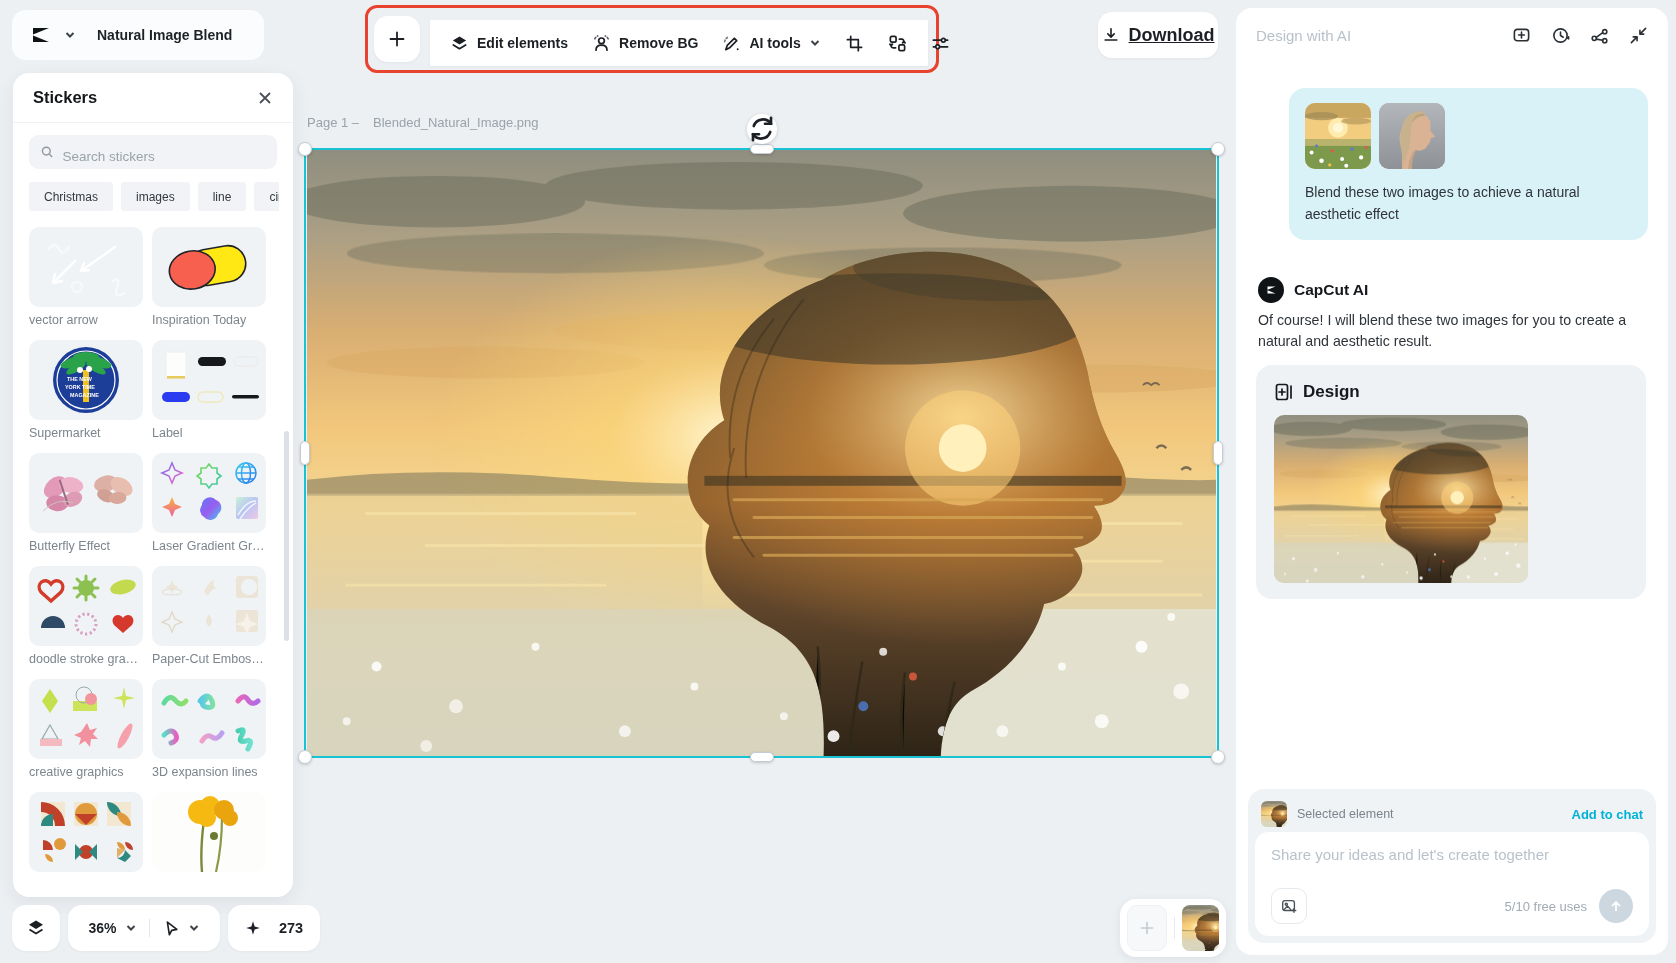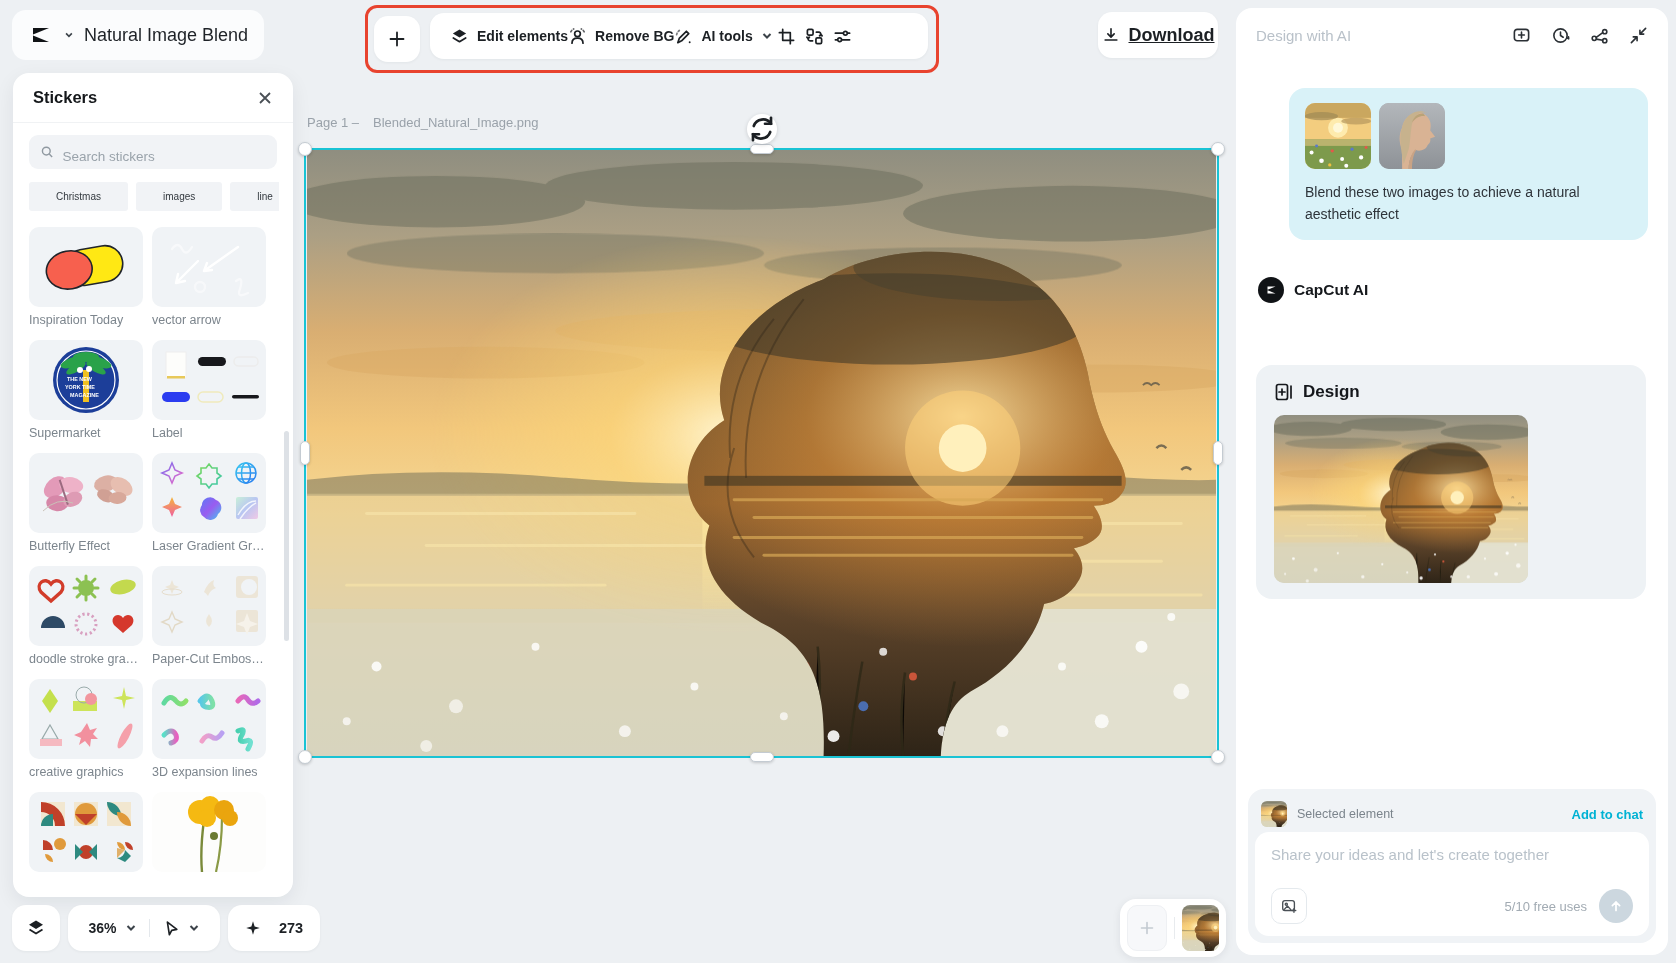--- a/index.html
+++ b/index.html
@@ -5,30 +5,30 @@
   * { margin:0; padding:0; box-sizing:border-box; }
   html,body { width:1676px; height:963px; }
   body { font-family:"Liberation Sans", sans-serif; background:#edf0f3; overflow:hidden; }
   .stage { position:relative; width:1676px; height:963px; background:#edf0f3; }
   .pill { background:#fff; border-radius:14px; box-shadow:0 1px 3px rgba(20,30,40,.05); }
 
   
   .header-pill { position:absolute; left:12px; top:10px; width:252px; height:50px;
     display:flex; align-items:center; gap:10px; padding:0 16px; background:#fbfcfd; border-radius:14px; }
   .logo-glyph { width:26px; height:24px; flex:0 0 auto; }
-  .hdr-title { font-size:18px; color:#1e2227; font-weight:400; white-space:nowrap; }
+  .hdr-title { font-size:14px; color:#1e2227; font-weight:700; white-space:nowrap;margin-left:11px; }
   .chev { width:12px; height:12px; stroke:#3c434a; stroke-width:2; fill:none; }
 
   
   .toolbar-highlight { position:absolute; left:365px; top:5px; width:574px; height:68px;
     border:3px solid #e8432e; border-radius:12px; pointer-events:none; }
   .tb-plus { position:absolute; left:374px; top:16px; width:46px; height:46px;
     display:flex; align-items:center; justify-content:center; }
-  .tb-bar { position:absolute; left:430px; top:13px; width:498px; height:46px; border-radius:14px;
-    background:#fff; display:flex; align-items:center; padding:0 20px;
+  .tb-bar { position:absolute; left:430px; top:20px; width:498px; height:46px; border-radius:1px;
+    background:#fff; display:flex; align-items:center; gap:24px; padding:0 20px;
     box-shadow:0 1px 3px rgba(20,30,40,.05); }
   .tb-item { display:flex; align-items:center; gap:8px; font-size:14px; font-weight:600; color:#1c2024; cursor:pointer; white-space:nowrap; }
   .tb-icon { width:19px; height:19px; stroke:#1c2024; stroke-width:1.8; fill:none; stroke-linecap:round; stroke-linejoin:round; }
   .tb-iconbtn { display:flex; align-items:center; justify-content:center; width:28px; height:28px; }
 
   
   .download-btn { position:absolute; left:1098px; top:12px; width:120px; height:46px;
     display:flex; align-items:center; justify-content:center; gap:9px;
     font-size:18px; font-weight:600; color:#1c2024;text-decoration:underline; }
 
@@ -38,22 +38,22 @@
   .st-head { height:50px; display:flex; align-items:center; justify-content:space-between;
     padding:0 20px; border-bottom:1px solid #f0f2f4; }
   .st-title { font-size:16.5px; font-weight:700; color:#15181b; }
   .st-close { width:16px; height:16px; stroke:#4a5056; stroke-width:1.8; cursor:pointer; }
   .st-search { margin:12px 16px 0; height:34px; background:#f1f3f6; border-radius:9px;
     display:flex; align-items:center; gap:8px; padding:0 11px; }
   .st-search input { border:0; outline:0; background:transparent; font-size:13.5px; color:#3a4046; width:100%;
     font-family:"Liberation Sans",sans-serif;margin-top:8px; }
   .st-search input::placeholder { color:#9aa3ab; }
   .st-tags { margin:13px 0 0 16px; display:flex; gap:8px; width:250px; overflow:hidden; }
-  .st-chip { flex:0 0 auto; height:29px; padding:0 27px; border-radius:3px; background:#f1f3f6;
-    display:flex; align-items:center; font-size:10px; color:#33393f; cursor:pointer; }
+  .st-chip { flex:0 0 auto; height:29px; padding:0 15px; border-radius:3px; background:#f1f3f6;
+    display:flex; align-items:center; font-size:12px; color:#33393f; cursor:pointer; }
   .st-grid { margin:16px 0 0 16px; display:grid; grid-template-columns:114px 114px; column-gap:9px; row-gap:13px; }
   .st-card { width:114px; }
   .st-thumb { width:114px; height:80px; border-radius:10px; background:#f0f3f6; overflow:hidden;
     display:flex; align-items:center; justify-content:center; cursor:pointer; }
   .st-label { margin-top:6px; font-size:12.5px; color:#7c858d; white-space:nowrap; overflow:hidden; text-overflow:ellipsis; }
   .st-scrollbar { position:absolute; right:4px; top:358px; width:5px; height:210px; border-radius:3px; background:#dde1e6; }
 
   
   .page-label { position:absolute; left:307px; top:115px; font-size:13px; color:#9aa2aa; display:flex; gap:14px; }
   .artwork { position:absolute; left:304px; top:148px; width:915px; height:610px; border:2px solid #19c3d4; }
@@ -385,42 +385,42 @@
       <div class="st-chip">images</div>
       <div class="st-chip">line</div>
       <div class="st-chip">circle</div>
     </div>
 
     <div class="st-grid">
 
       <div class="st-card">
         <div class="st-thumb">
           <svg viewBox="0 0 114 80" width="114" height="80">
-            <g transform="rotate(-10 57 40)">
-              <rect x="36" y="22" width="58" height="36" rx="18" fill="#ffe814" stroke="#20242a" stroke-width="1.6"></rect>
-              <ellipse cx="40" cy="40" rx="23" ry="19" fill="#f7604e" stroke="#20242a" stroke-width="1.6"></ellipse>
-            </g>
-          </svg>
-        </div>
-        <div class="st-label">Inspiration Today</div>
-      </div>
-
-      <div class="st-card">
-        <div class="st-thumb">
-          <svg viewBox="0 0 114 80" width="114" height="80">
             <g stroke="#fff" stroke-width="2.4" fill="none" stroke-linecap="round">
               <path d="M86 20 L52 44 M52 44 l8 -1 M52 44 l3 -8"></path>
               <path d="M24 56 L46 34 M24 56 l9 -2 M24 56 l2 -9"></path>
               <path d="M20 22 q6 -8 10 0 t10 -2" opacity=".5"></path>
               <path d="M84 54 q8 -6 4 8 q-4 10 8 4" opacity=".5"></path>
               <circle cx="48" cy="60" r="5" opacity=".45"></circle>
             </g>
           </svg>
         </div>
         <div class="st-label">vector arrow</div>
+      </div>
+
+      <div class="st-card">
+        <div class="st-thumb">
+          <svg viewBox="0 0 114 80" width="114" height="80">
+            <g transform="rotate(-10 57 40)">
+              <rect x="36" y="22" width="58" height="36" rx="18" fill="#ffe814" stroke="#20242a" stroke-width="1.6"></rect>
+              <ellipse cx="40" cy="40" rx="23" ry="19" fill="#f7604e" stroke="#20242a" stroke-width="1.6"></ellipse>
+            </g>
+          </svg>
+        </div>
+        <div class="st-label">Inspiration Today</div>
       </div>
 
       <div class="st-card">
         <div class="st-thumb">
           <svg viewBox="0 0 114 80" width="114" height="80">
             <circle cx="57" cy="40" r="33" fill="#1c3e99"></circle>
             <circle cx="57" cy="40" r="29" fill="none" stroke="#fff" stroke-width="1.2"></circle>
             <rect x="54" y="30" width="6" height="32" fill="#f0c020"></rect>
             <g fill="#2aa24a">
               <ellipse cx="45" cy="22" rx="14" ry="5" transform="rotate(-18 45 22)"></ellipse>
@@ -791,20 +791,21 @@
     </div>
 
     <div class="cc-row">
       <div class="cc-avatar">
         <svg width="13" height="12" viewBox="0 0 24 24">
           <path d="M4 5 L20 5 L4 11.5 Z M4 12.5 L20 19 L4 19 Z" fill="#fff"></path>
         </svg>
       </div>
       <span class="cc-name">CapCut AI</span>
     </div>
+    <div class="cc-reply">Of course! I will blend these two images for you to create a natural and aesthetic result.</div>
 
     <div class="design-card">
       <div class="dc-titlerow">
         <svg class="ic20" viewBox="0 0 20 20" fill="none" stroke="#15181c" stroke-width="1.7" stroke-linecap="round">
           <rect x="2.5" y="2.5" width="11" height="15" rx="2"></rect>
           <path d="M8 7 V13 M5 10 H11"></path>
             <path d="M17 4 V16"></path>
         </svg>
         <span class="dc-title">Design</span>
       </div>

